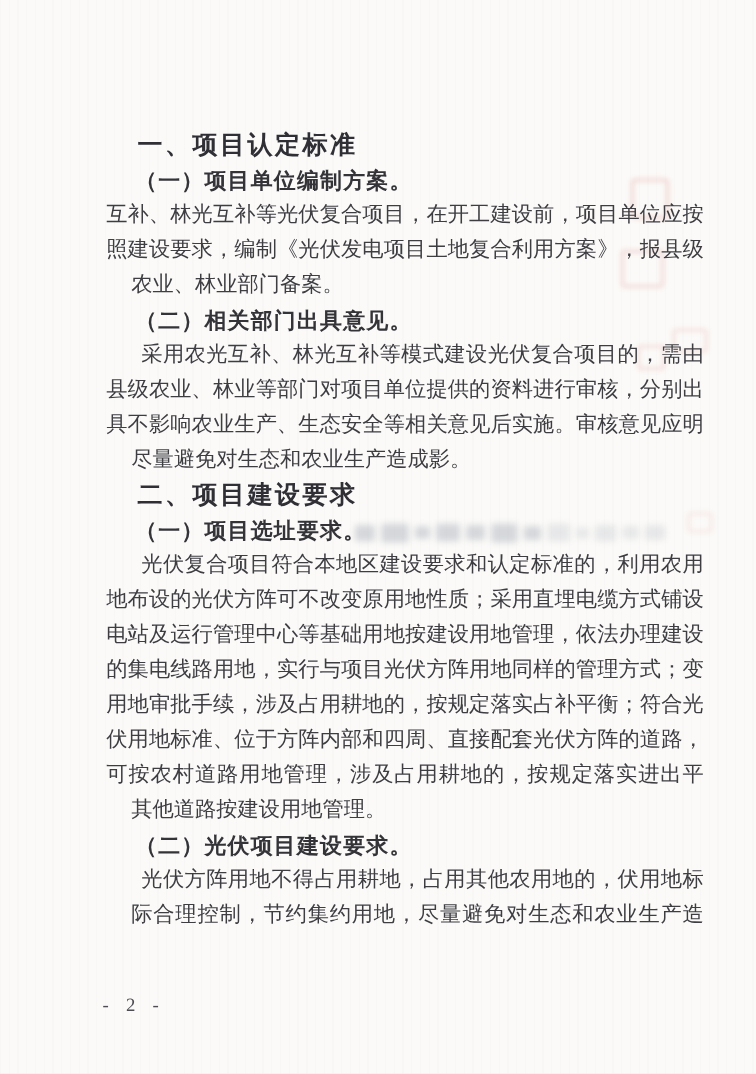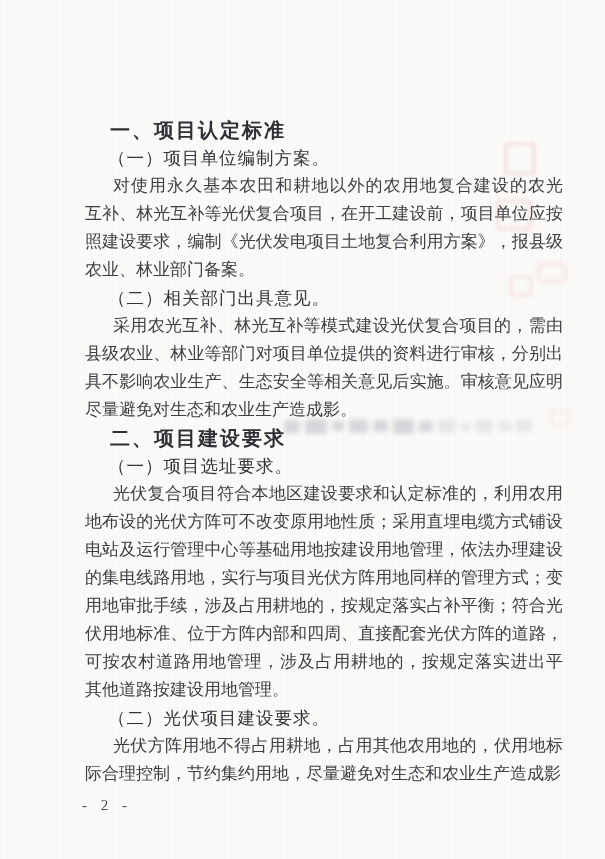--- a/index.html
+++ b/index.html
@@ -20,45 +20,45 @@
     position: absolute;
     inset: 0;
     background: repeating-linear-gradient(90deg,
       rgba(120,120,135,0.025) 0 1px,
       rgba(0,0,0,0) 1px 7px);
     pointer-events: none;
   }
   .doc-text {
     position: absolute;
     left: 85px;
-    top: 116px;
+    top: 102px;
     width: 478px;
     color: #3d3d42;
     font-size: 17px;
   }
   .line {
     height: 28px;
     line-height: 28px;
     overflow: hidden;
     text-align: justify;
     text-align-last: justify;
   }
   .line.p-first { text-indent: 28px; }
-  .line.p-last  { text-align-last: left; }
+  .line.p-last  { text-align-last: left; margin-left: 20px; }
   .line.h1 {
     font-family: "Liberation Sans", sans-serif;
     font-weight: 700;
     font-size: 20px;
     letter-spacing: 2px;
     text-indent: 25px;
     text-align-last: left;
     color: #2f2f35;
   }
   .line.h2 {
-    font-weight: 400;
+    font-weight: 700;
     font-size: 17.5px;
     letter-spacing: 1px;
     text-indent: 23px;
     text-align-last: left;
     color: #333338;
   }
   .page-number {
     position: absolute;
     left: 82px;
     top: 797px;
@@ -124,21 +124,20 @@
       <span style="width: 18px; height: 14px; opacity: 0.45;"></span>
       <span style="width: 10px; height: 9px; opacity: 0.45;"></span>
       <span style="width: 17px; height: 13px; opacity: 0.45;"></span>
       <span style="width: 13px; height: 10px; opacity: 0.45;"></span>
       <span style="width: 16px; height: 12px; opacity: 0.45;"></span>
     </div>
 
   <div class="doc-text" id="doc">
       <div class="line h1">一、项目认定标准</div>
       <div class="line h2">（一）项目单位编制方案。</div>
-      <div class="line p-first">对使用永久基本农田和耕地以外的农用地复合建设的农光</div>
       <div class="line p">互补、林光互补等光伏复合项目，在开工建设前，项目单位应按</div>
       <div class="line p">照建设要求，编制《光伏发电项目土地复合利用方案》，报县级</div>
       <div class="line p-last">农业、林业部门备案。</div>
       <div class="line h2">（二）相关部门出具意见。</div>
       <div class="line p-first">采用农光互补、林光互补等模式建设光伏复合项目的，需由</div>
       <div class="line p">县级农业、林业等部门对项目单位提供的资料进行审核，分别出</div>
       <div class="line p">具不影响农业生产、生态安全等相关意见后实施。审核意见应明</div>
       <div class="line p-last">尽量避免对生态和农业生产造成影。</div>
       <div class="line h1">二、项目建设要求</div>
       <div class="line h2">（一）项目选址要求。</div>

